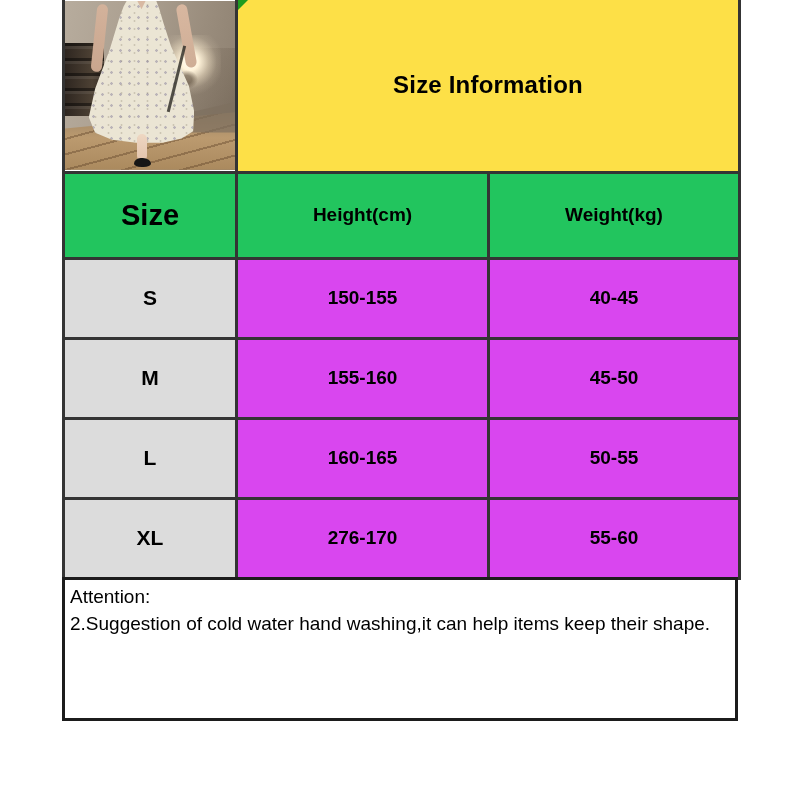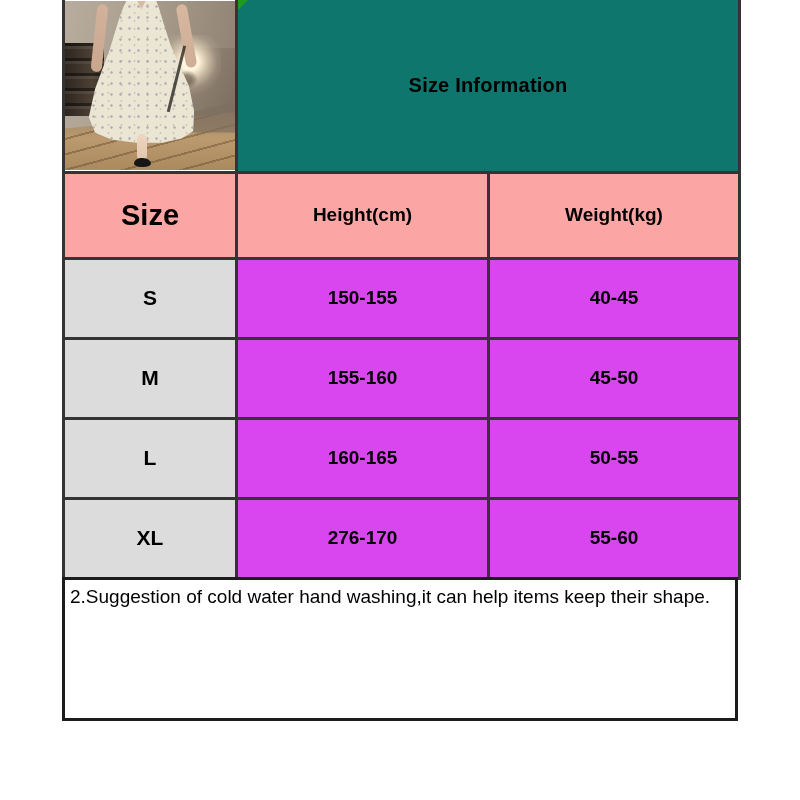--- a/index.html
+++ b/index.html
@@ -8,25 +8,25 @@
   .sheet { position:absolute; left:62px; top:0; width:676px; }
 
   table.size-table { border-collapse:collapse; table-layout:fixed; width:676px; }
   td { border:3px solid #343434; padding:0; text-align:center; vertical-align:middle; }
   tr.r-top td { border-top:none; }
   tr.r-top   { height:172px; }
   tr.r-head  { height:86px; }
   tr.r-data  { height:80px; }
   tr.r-last  { height:78px; }
 
-  .title-cell { background:#0f766e; font-size:20px; font-weight:bold; position:relative; letter-spacing:.2px; }
+  .title-cell { background:#fde047; font-size:24px; font-weight:bold; position:relative; letter-spacing:.2px; }
   .corner-marker { position:absolute; top:0; left:0; width:0; height:0;
                    border-top:10px solid #1f9b1f; border-right:10px solid transparent; }
 
-  .head-cell   { background:#fca5a5; font-weight:bold; font-size:19px; }
+  .head-cell   { background:#22c55e; font-weight:bold; font-size:19px; }
   .head-size   { font-size:29px; }
   .size-cell   { background:#dcdcdc; font-weight:bold; font-size:21px; }
   .value-cell  { background:#d946ef; font-weight:bold; font-size:19px; }
 
   .attention { width:676px; height:144px; border:3px solid #1c1c1c; background:#fff;
                margin-top:-3px; padding:3px 8px 0 5px; font-size:19px; line-height:27.5px;
                text-align:left; position:relative; }
 
   
   .photo-cell { padding:0; }
@@ -127,15 +127,16 @@
     </tr>
     <tr class="r-data">
       <td class="size-cell">XL</td>
       <td class="value-cell">276-170</td>
       <td class="value-cell">55-60</td>
     </tr>
   </tbody>
     </table>
 
   <div class="attention">
+    <div>Attention:</div>
     <div>2.Suggestion of cold water hand washing,it can help items keep their shape.</div>
   </div>
 </div>
 
 </body></html>

